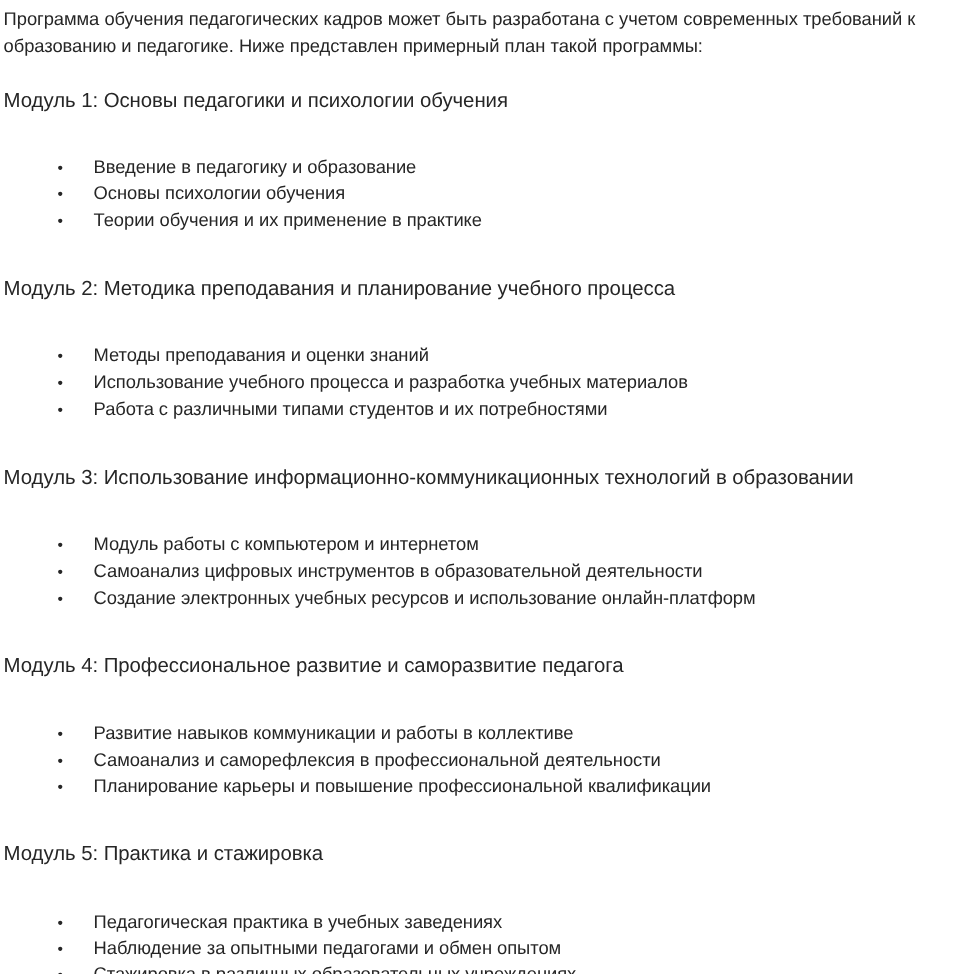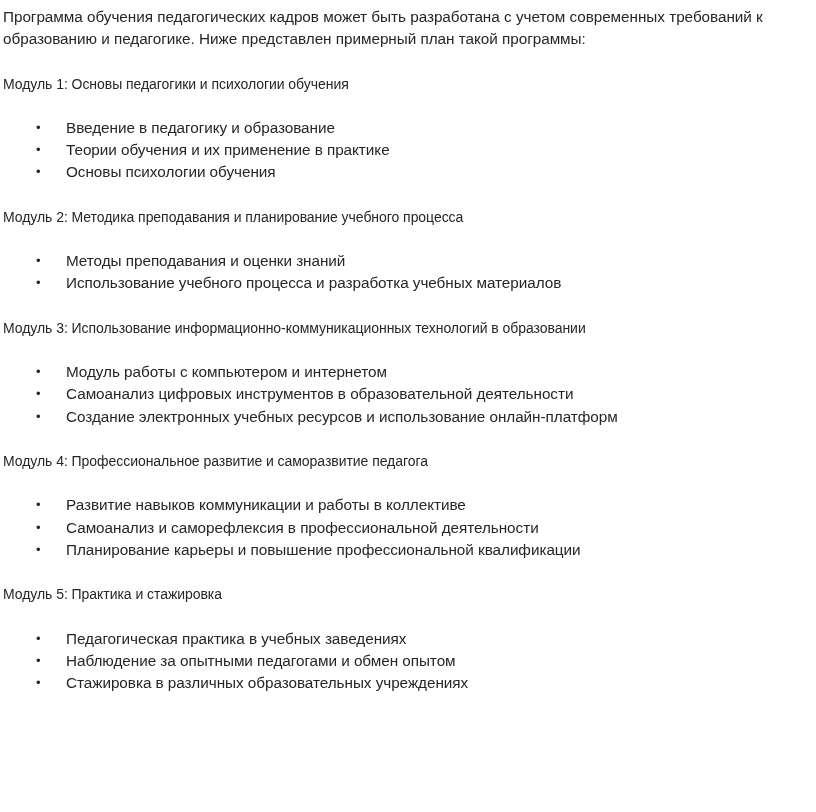--- a/index.html
+++ b/index.html
@@ -26,29 +26,29 @@
   p.para {
     margin: 0;
     font-size: 15.3px;
     line-height: 22.2px;
     text-align: left;
     letter-spacing: -0.05px;
     word-spacing: 0.1px;
   }
   p.module-heading {
     margin: 0;
-    font-size: 14px;
+    font-size: 17px;
     line-height: 22.2px;
     letter-spacing: -0.05px;
   }
   .spacer-line {
     height: 22.2px;
   }
   ul.bullets {
-    margin: 0;
+    margin: 12px;
     padding: 0;
     list-style: none;
   }
   ul.bullets li {
     margin: 0;
     padding: 0 0 0 63px;
     position: relative;
     font-size: 15.3px;
     line-height: 22.2px;
     letter-spacing: -0.05px;
@@ -72,30 +72,31 @@
 <div class="page">
 
   <p class="para intro-block">Программа обучения педагогических кадров может быть разработана с учетом современных требований к образованию и педагогике. Ниже представлен примерный план такой программы:</p>
 
   <div class="spacer-line"></div>
 
   <p class="module-heading">Модуль 1: Основы педагогики и психологии обучения</p>
   <div class="spacer-line"></div>
   <ul class="bullets">
     <li>Введение в педагогику и образование</li>
+    <li>Основы психологии обучения</li>
     <li>Теории обучения и их применение в практике</li>
-    <li>Основы психологии обучения</li>
   </ul>
   <div class="spacer-line"></div>
 
   <p class="module-heading">Модуль 2: Методика преподавания и планирование учебного процесса</p>
   <div class="spacer-line"></div>
   <ul class="bullets">
     <li>Методы преподавания и оценки знаний</li>
     <li>Использование учебного процесса и разработка учебных материалов</li>
+    <li>Работа с различными типами студентов и их потребностями</li>
   </ul>
   <div class="spacer-line"></div>
 
   <p class="module-heading">Модуль 3: Использование информационно-коммуникационных технологий в образовании</p>
   <div class="spacer-line"></div>
   <ul class="bullets">
     <li>Модуль работы с компьютером и интернетом</li>
     <li>Самоанализ цифровых инструментов в образовательной деятельности</li>
     <li>Создание электронных учебных ресурсов и использование онлайн-платформ</li>
   </ul>

